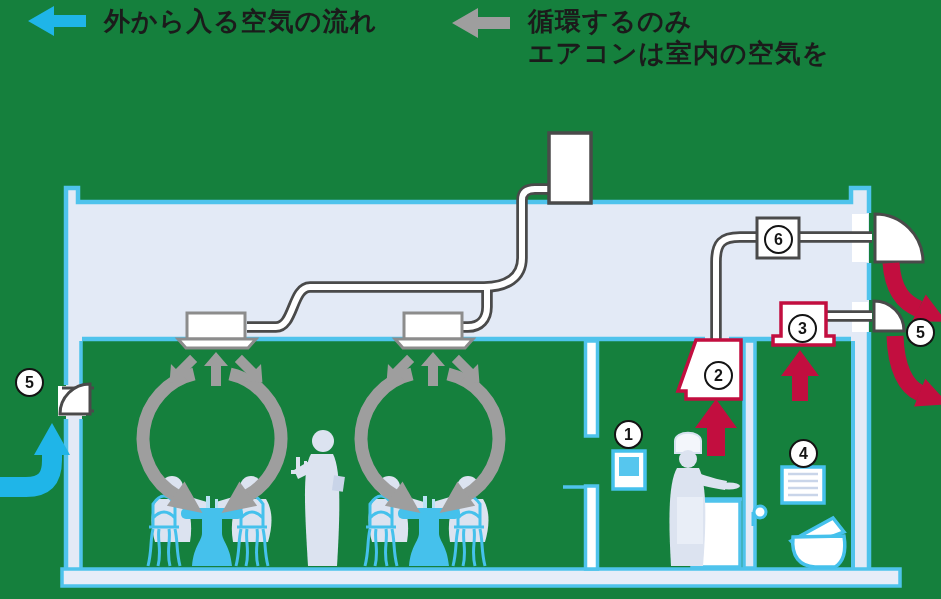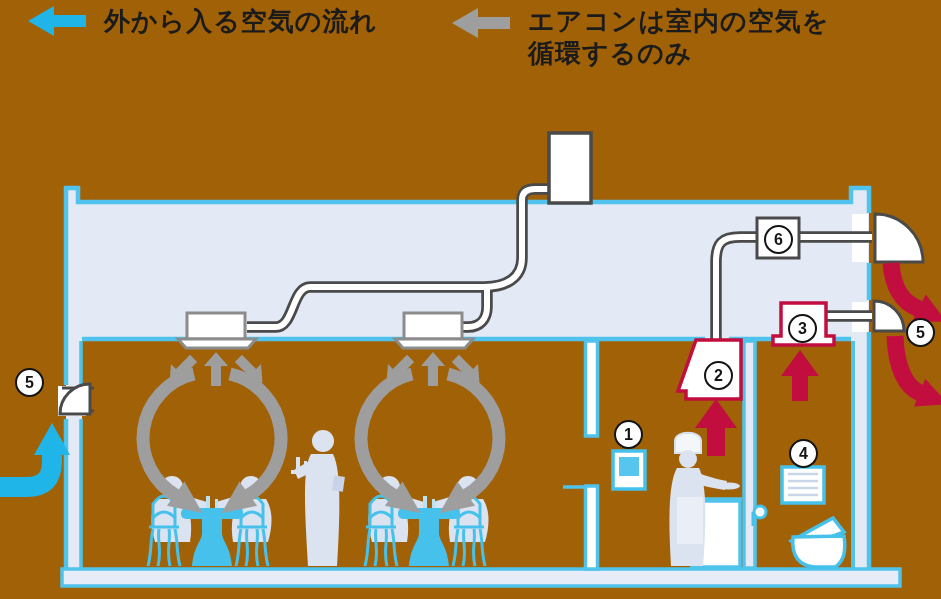--- a/index.html
+++ b/index.html
@@ -1,17 +1,17 @@
 <!DOCTYPE html>
 <html><head>
 <meta charset="utf-8">
 <style>
   html,body{margin:0;padding:0;background:#fff;}
   .stage{
-    position:relative;width:941px;height:599px;overflow:hidden;background:#a16207;
+    position:relative;width:941px;height:599px;overflow:hidden;background:#15803d;
     font-family:"Liberation Sans","DejaVu Sans",sans-serif;
   }
   .diagram-svg{position:absolute;left:0;top:0;}
   .legend-item{position:absolute;display:flex;gap:18px;}
   .legend-item .txt{font-size:26px;font-weight:600;color:#1b1b1b;line-height:32px;letter-spacing:1px;}
   .legend-arrow{flex:0 0 auto;}
   .co{
     position:absolute;width:25px;height:25px;border-radius:50%;
     border:2.5px solid #141414;background:#fff;color:#141414;
     display:flex;align-items:center;justify-content:center;
@@ -29,22 +29,22 @@
     </svg>
     <div class="txt">外から入る空気の流れ</div>
   </div>
 
 
   <div class="legend-item" style="left:452px;top:5px;align-items:flex-start;">
     <svg class="legend-arrow" width="58" height="32" viewBox="0 0 58 32" style="margin-top:2px;">
       <polygon points="0,16 26,1 26,10 58,10 58,22 26,22 26,31" fill="#9e9e9e"></polygon>
     </svg>
     <div>
+      <div class="txt">循環するのみ</div>
       <div class="txt">エアコンは室内の空気を</div>
-      <div class="txt">循環するのみ</div>
     </div>
   </div>
 
   <svg class="diagram-svg" width="941" height="599" viewBox="0 0 941 599">
 
     <path d="M66,188 H78 V203 H851 V189 H869 V568 H853 V341 H82 V568 H66 Z" fill="#e3eaf6"></path>
 
     <rect x="62" y="569" width="838" height="17" fill="#e7edf8" stroke="#4fc3ec" stroke-width="3.5"></rect>
 
     <rect x="58" y="386" width="28" height="30" fill="#fff"></rect>

